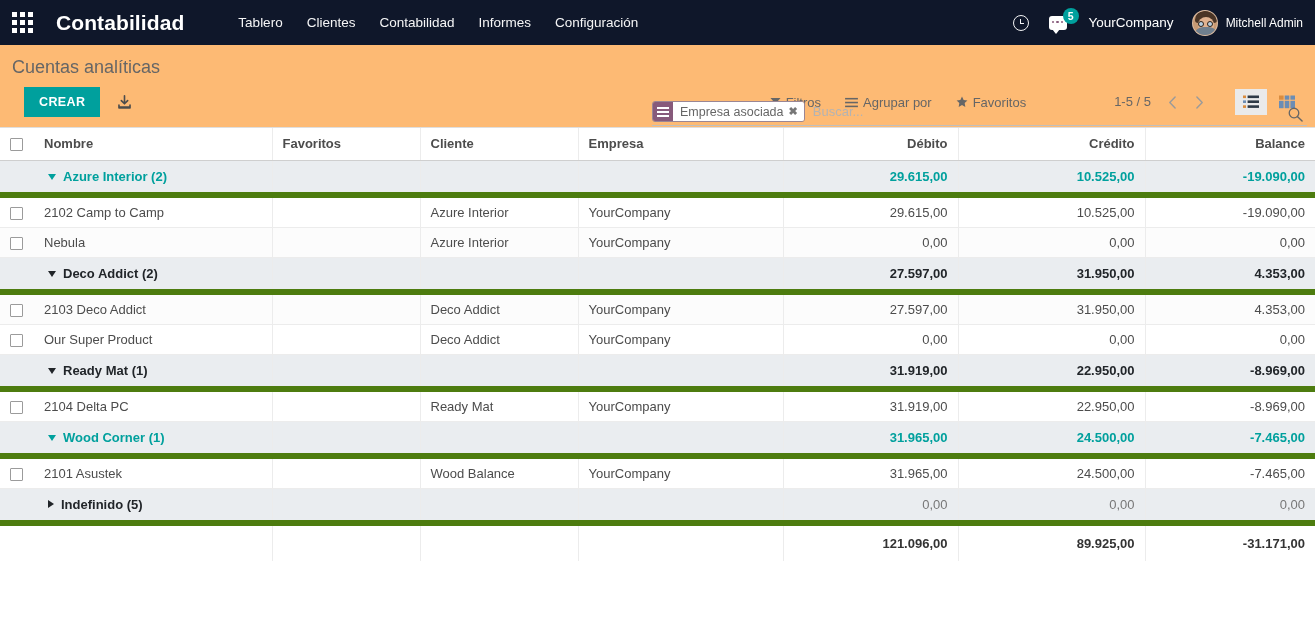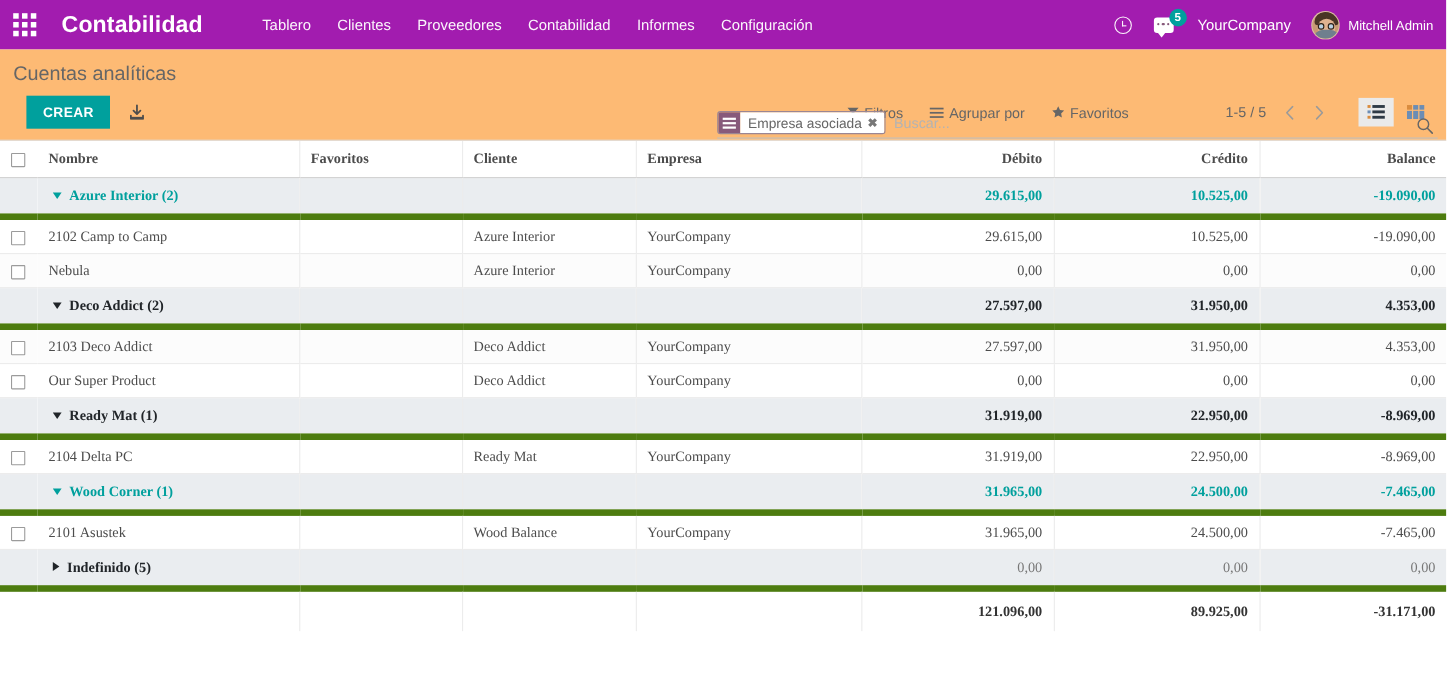--- a/index.html
+++ b/index.html
@@ -7,21 +7,21 @@
     margin: 0; padding: 0;
     width: 1315px; height: 617px;
     background: #ffffff;
     font-family: "Liberation Sans", sans-serif;
     -webkit-font-smoothing: antialiased;
   }
   .app { width: 1315px; height: 617px; position: relative; overflow: hidden; background:#fff; }
 
   
   .navbar {
-    height: 45px; background: #a21caf; display: flex; align-items: center;
+    height: 45px; background: #0f172a; display: flex; align-items: center;
     color: #fff; font-size: 13px; position: relative; justify-content: center;
   }
   .apps-grid { width: 44px; display:flex; align-items:center; justify-content:center; cursor:pointer; height:45px; }
   .apps-grid .grid-ico { display:grid; grid-template-columns: repeat(3, 5px); grid-template-rows: repeat(3, 5px); gap:3px; }
   .apps-grid .grid-ico i { background:#fff; display:block; width:5px; height:5px; }
   .brand {
     font-size: 21px; font-weight: 700; color:#fff; padding: 0 14px 0 12px;
     letter-spacing: 0.1px; cursor:pointer; line-height:45px;
   }
   .menu { display:flex; align-items:center; margin-left: 28px; gap: 0px; }
@@ -105,21 +105,21 @@
 
   .pager-area { display:flex; align-items:flex-start; margin-left: 76px; }
   .pager-count { font-size: 13px; color:#666; white-space:nowrap; padding-right: 8px; }
   .pager-btn { padding: 2px 9px; cursor:pointer; color:#999; font-size:15px; line-height:1; }
   .view-switch { display:flex; align-items:center; margin-left: 22px; gap:4px; }
   .vs-btn { padding: 6px 8px; cursor:pointer; display:flex; align-items:center; justify-content:center; }
   .vs-btn.active { background:#eaeaea; }
 
   
   .list-wrap { width:100%; }
-  table.olist { width:100%; border-collapse: collapse; table-layout: fixed; font-size: 13px; font-family: Liberation Serif, serif; }
+  table.olist { width:100%; border-collapse: collapse; table-layout: fixed; font-size: 13px; }
   table.olist th {
     font-weight:700; color:#4c4c4c; font-size: 13px; text-align:left;
     padding: 8px 10px 9px 10px; border-bottom: 1px solid #cfcfcf; background:#fff;
     white-space:nowrap;
   }
   table.olist th.num, table.olist td.num { text-align:right; }
   table.olist td {
     padding: 7px 10px; color:#4c4c4c; border-bottom:1px solid #ececec;
     white-space:nowrap; overflow:hidden; text-overflow:ellipsis;
   }
@@ -174,21 +174,20 @@
           <i></i>
           <i></i>
       </span>
     </div>
 
     <div class="brand">Contabilidad</div>
 
     <div class="menu">
       <div class="menu-item">Tablero</div>
       <div class="menu-item">Clientes</div>
-      <div class="menu-item">Proveedores</div>
       <div class="menu-item">Contabilidad</div>
       <div class="menu-item">Informes</div>
       <div class="menu-item">Configuración</div>
     </div>
 
     <div class="nav-right">
       <div class="nav-icon-btn">
         <span class="clock-ico"></span>
       </div>
       <div class="nav-icon-btn">

